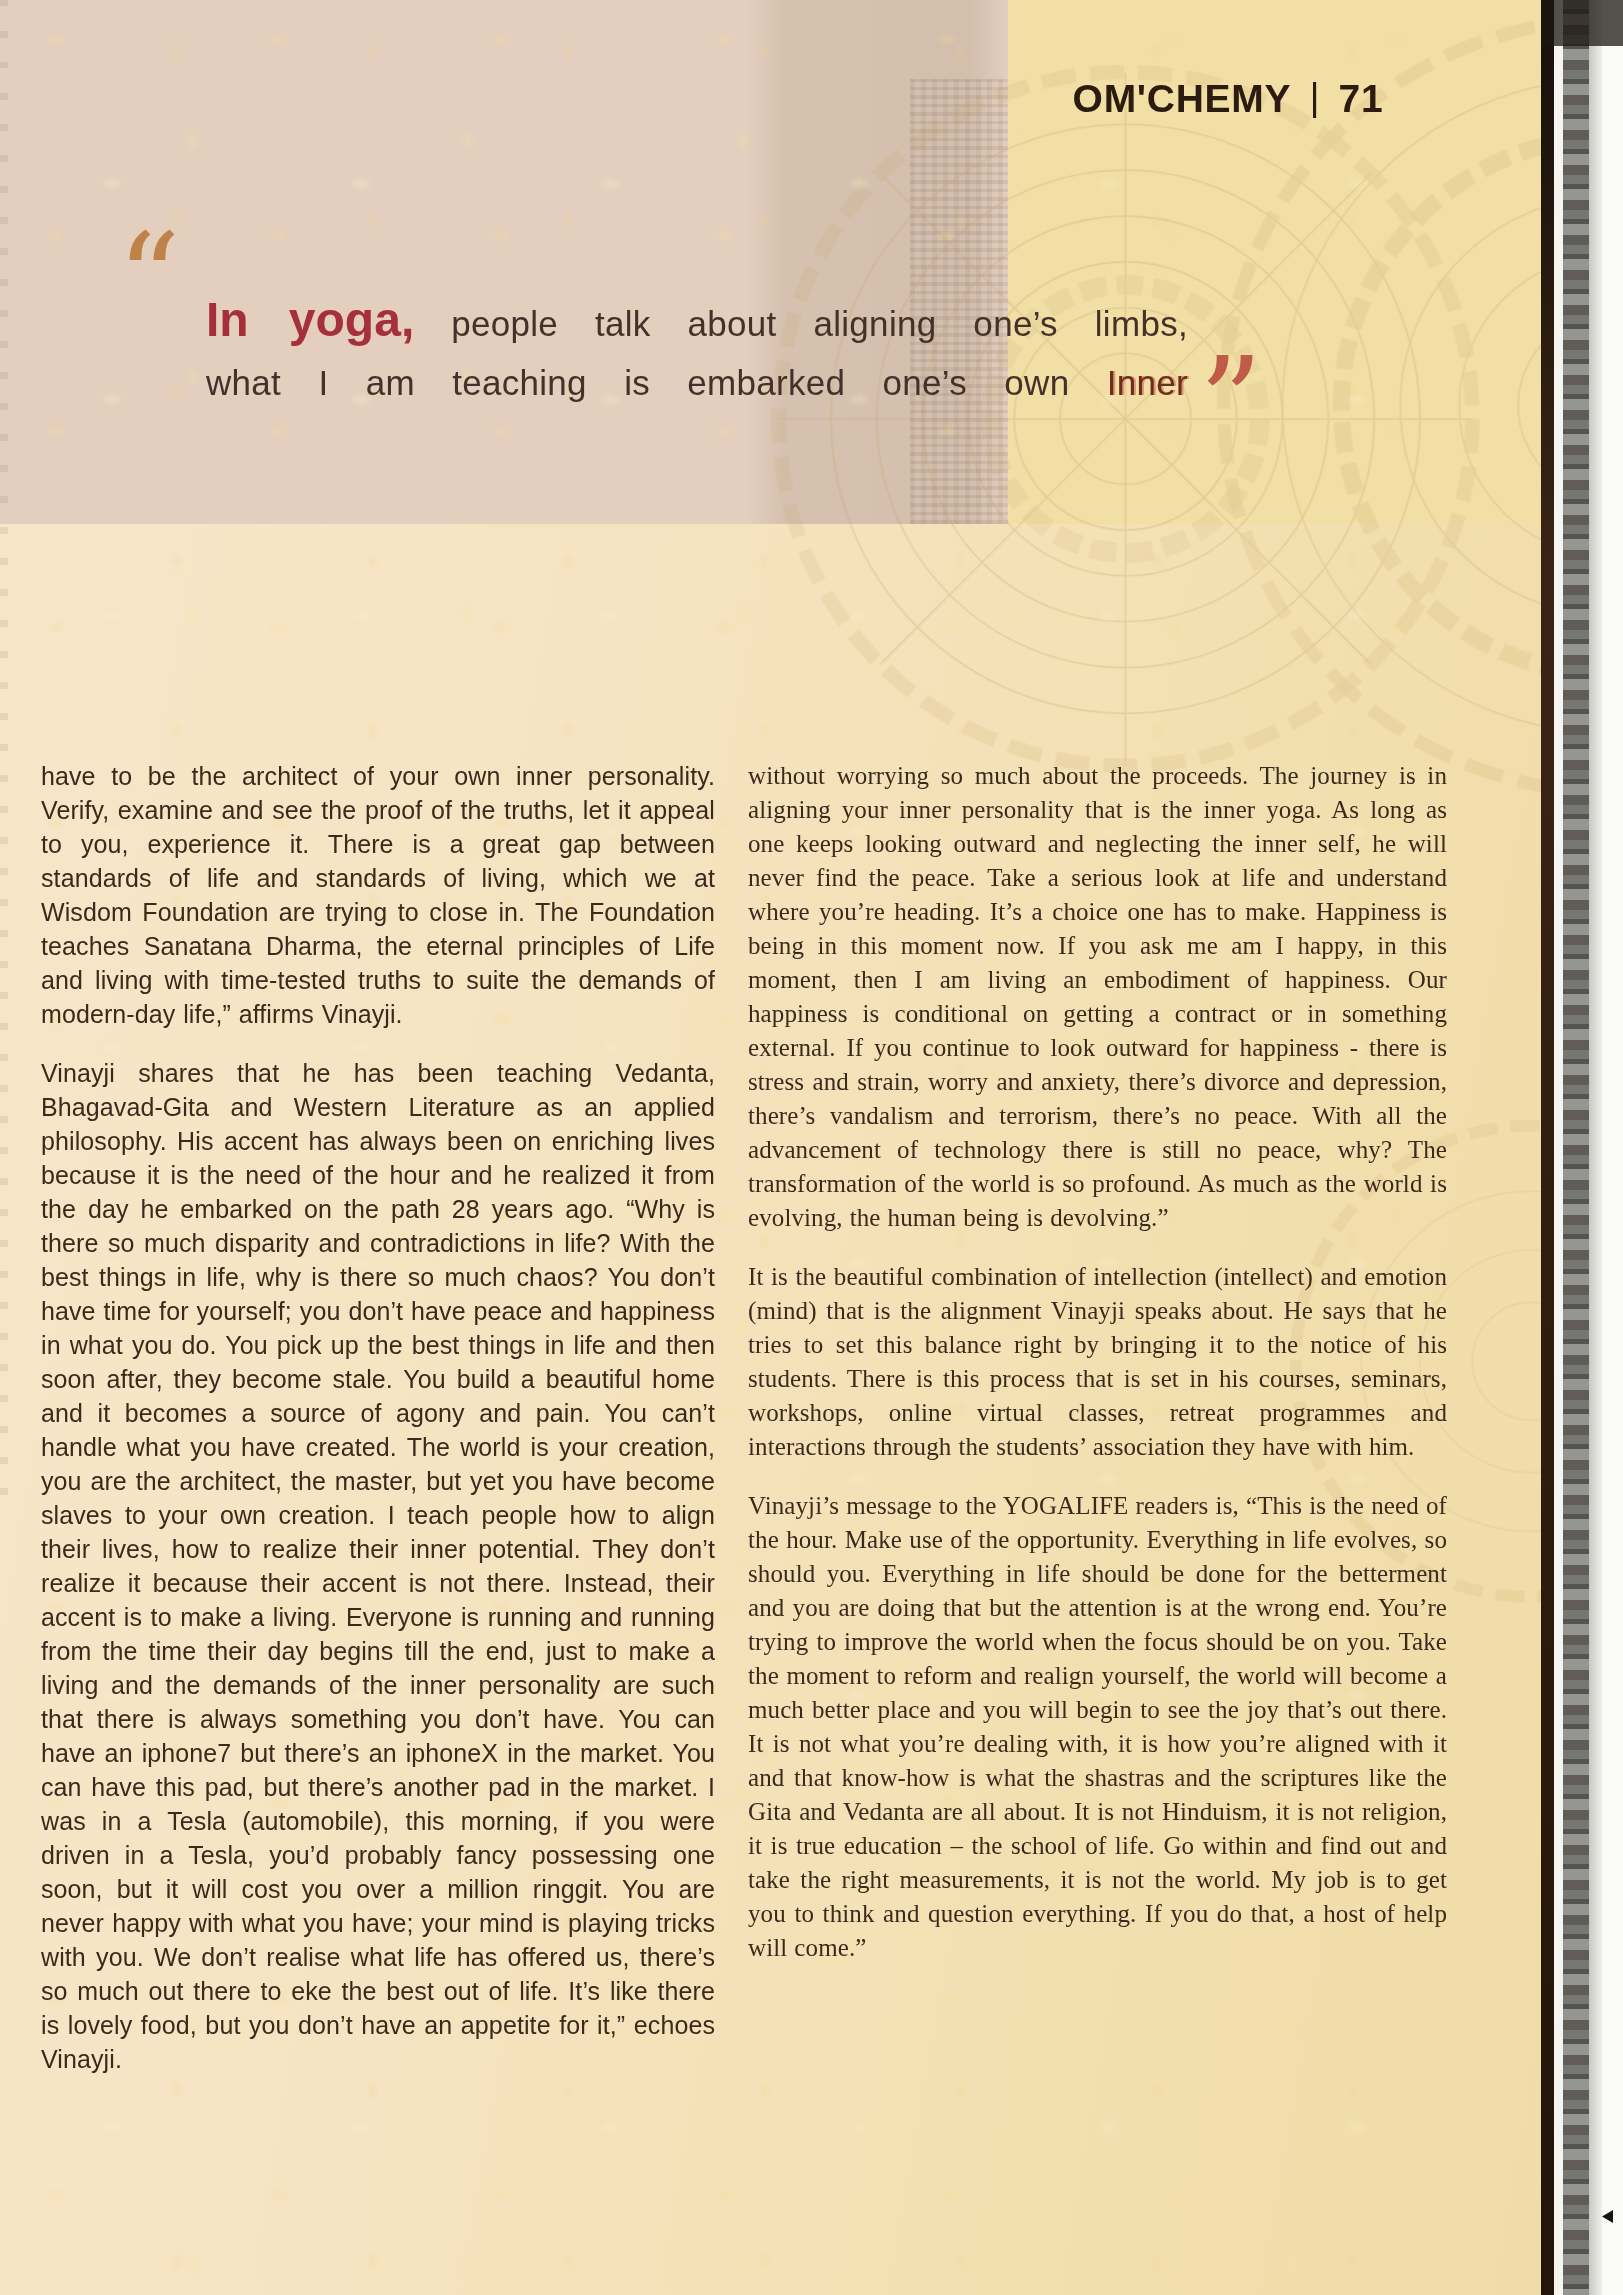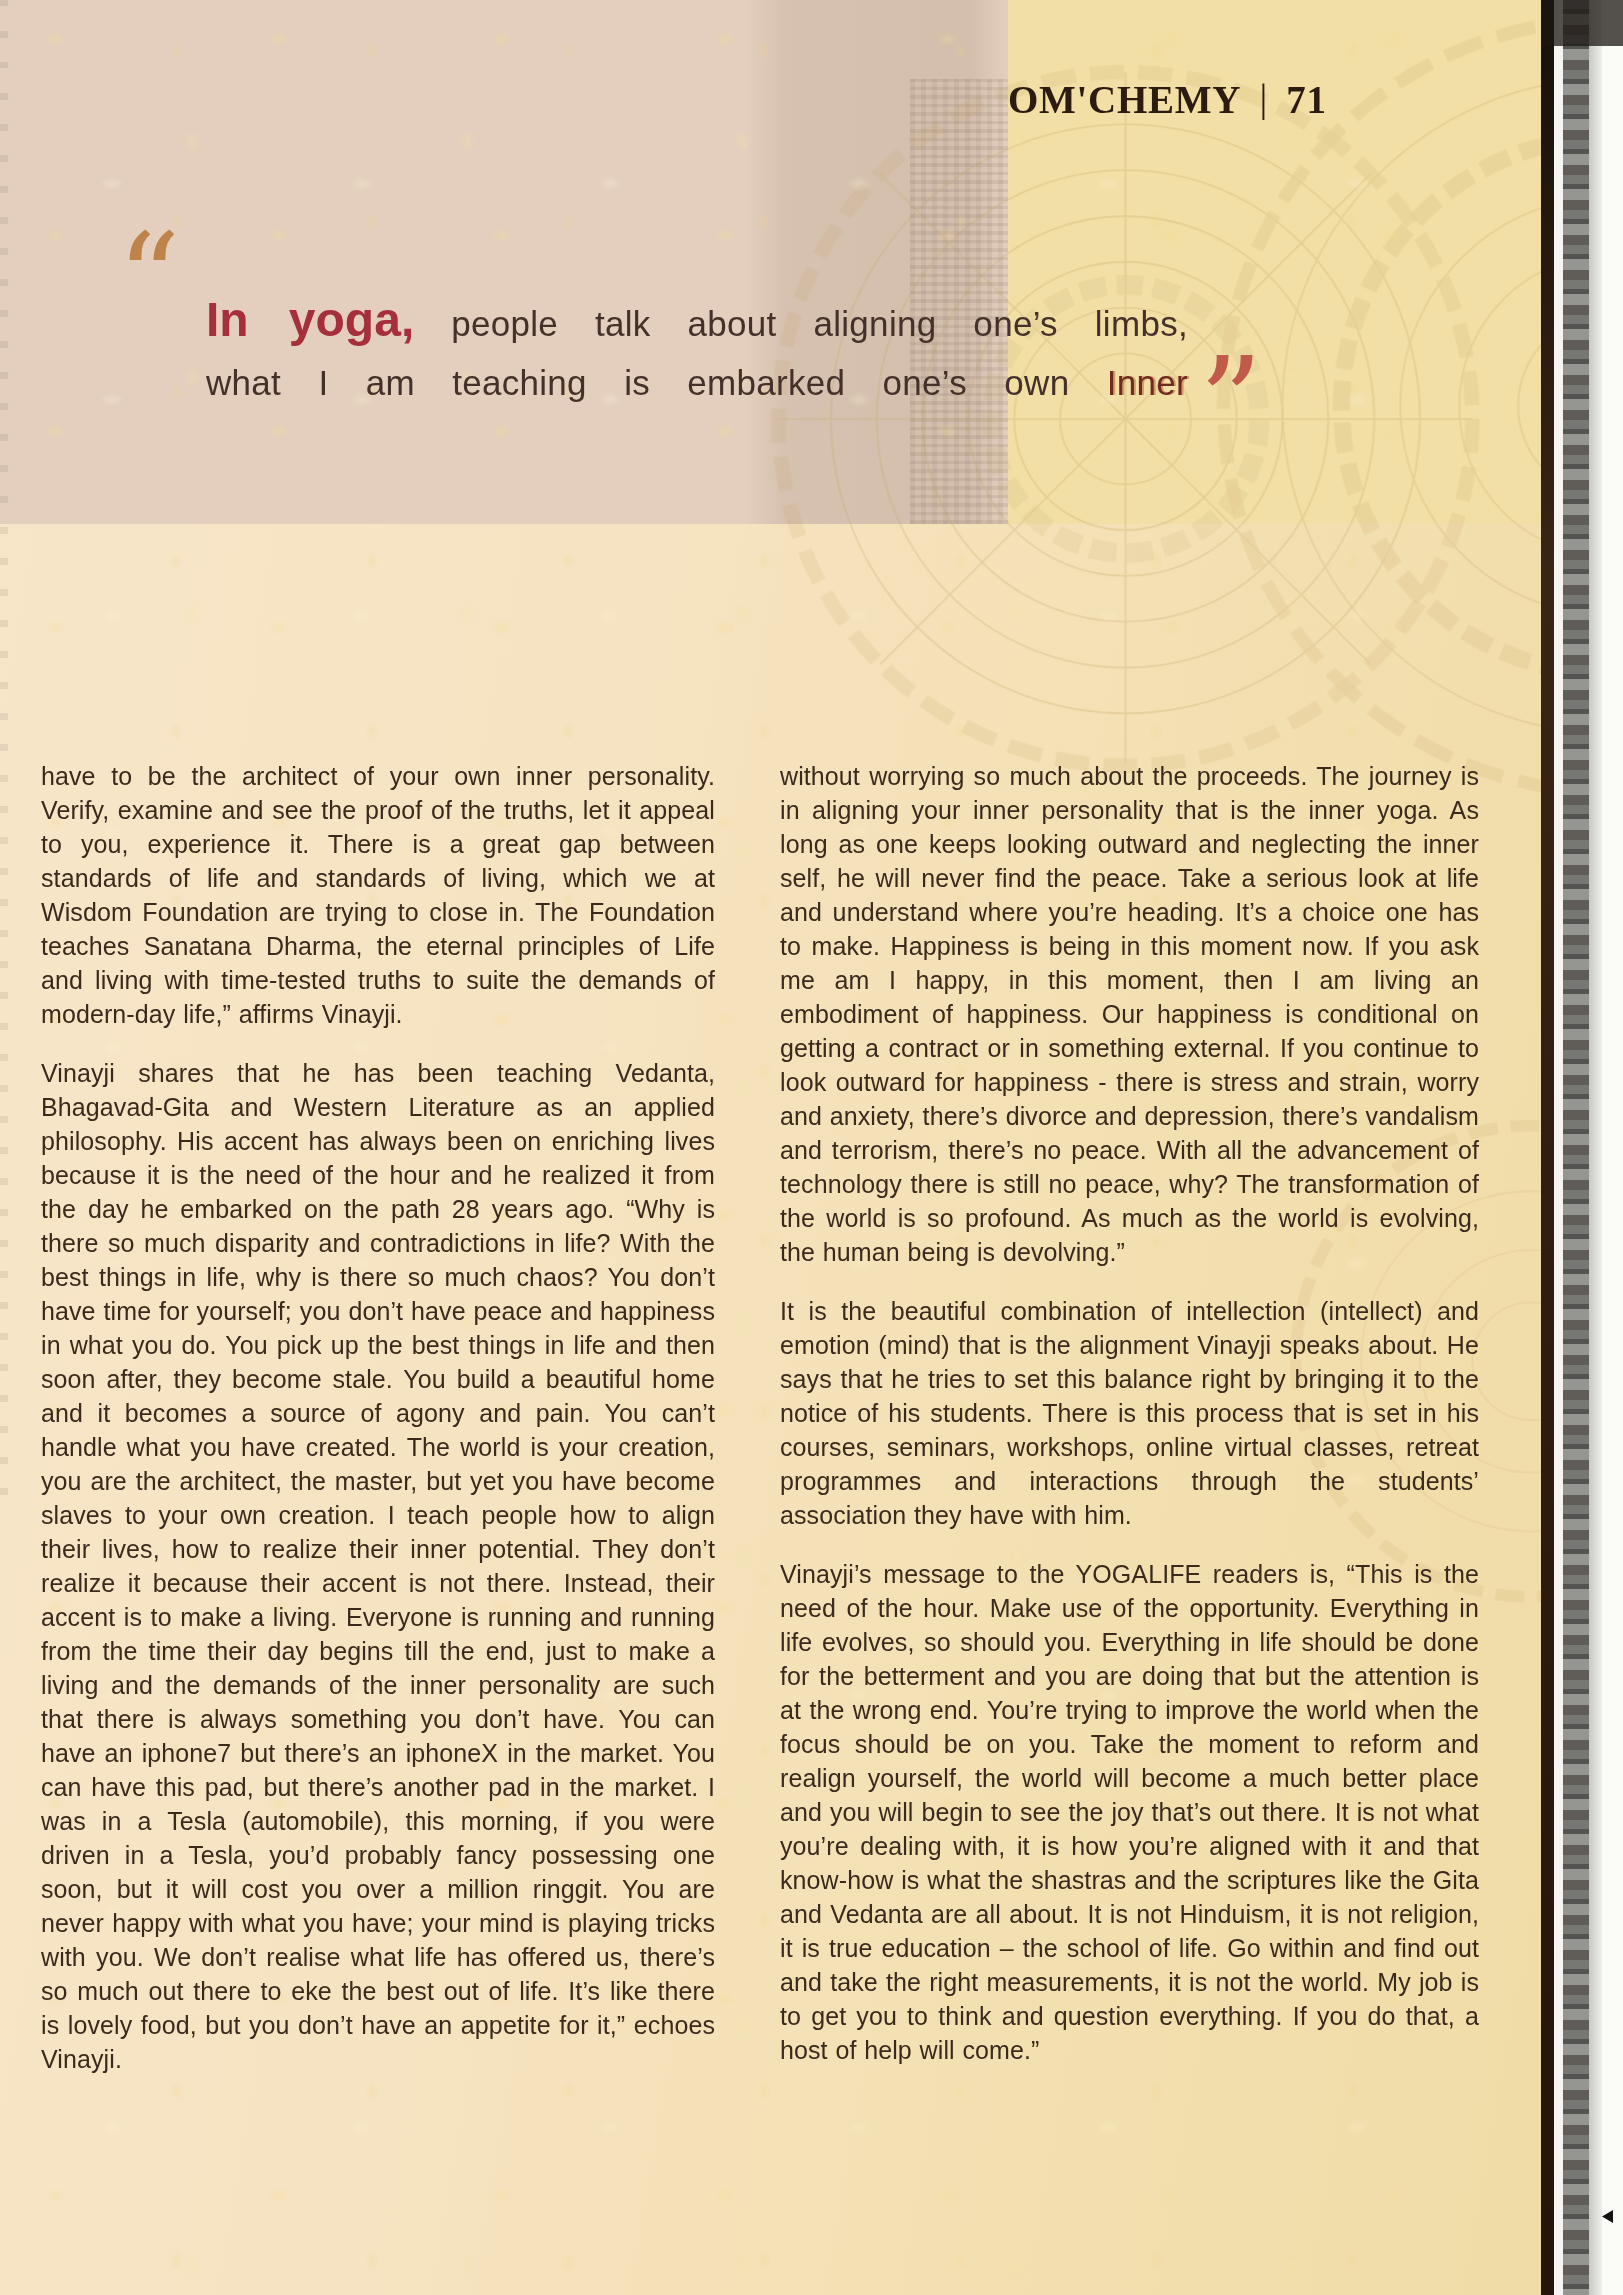--- a/index.html
+++ b/index.html
@@ -50,22 +50,22 @@
     background:repeating-linear-gradient(to bottom,#6b6b68 0 9.2px,#454543 9.2px 14.4px,#8c8c88 14.4px 25px,#524f4b 25px 35px);}
   .edge-gray2{position:absolute;left:48px;top:0;width:13px;height:2295px;
     background:linear-gradient(to right,#c9c9c4,#efefeb);}
   .edge-top-dark{position:absolute;left:0;top:0;width:82px;height:46px;background:#1c1713;opacity:.75;}
   .scan-left{position:absolute;left:0;top:0;width:7.9px;height:1505px;opacity:.5;
     background:repeating-linear-gradient(to bottom,rgba(110,95,80,.25) 0 6.5px,transparent 6.5px 31px);}
   .speck{position:absolute;left:1602px;top:2210px;width:11px;height:13px;background:#141414;
     clip-path:polygon(0 50%,100% 0,100% 100%);}
   
   .header{
-    position:absolute;top:77px;left:1008px;width:440px;text-align:left;
-    font-size:39px;font-weight:bold;color:#2c1b10;letter-spacing:0.7px;white-space:nowrap;font-family:Liberation Serif, serif;
+    position:absolute;top:77px;left:1008px;width:440px;text-align:center;
+    font-size:39px;font-weight:bold;color:#2c1b10;letter-spacing:0.7px;white-space:nowrap;
   }
   .header .divider{font-weight:400;padding:0 18.3px;position:relative;top:-2px;}
   
   .quote-open{
     position:absolute;left:117px;top:216px;font-family:"DejaVu Serif",serif;
     font-size:124px;line-height:1;color:#bf8349;
   }
   .quote-close{
     position:absolute;left:1199px;top:340px;font-family:"DejaVu Serif",serif;
     font-size:124px;line-height:1;color:#c05a49;
@@ -78,21 +78,21 @@
   .q-lead{font-size:48px;font-weight:bold;color:#a52f3a;letter-spacing:0;}
   .q-accent{color:#6b2d20;text-shadow:2px 0 0 rgba(196,70,58,.45);margin-top:8px;}
   
   .col{
     position:absolute;top:759px;color:#3b2a1c;
     font-size:25px;line-height:34px;text-align:justify;
     letter-spacing:0.1px;word-spacing:0.7px;
   }
   .col p{margin:0 0 25px 0;}
   .col-left{left:41px;width:674px;}
-  .col-right{left:780px;width:699px;}
+  .col-right{left:748px;width:699px;font-family:Liberation Serif, serif;}
 </style>
 </head>
 <body>
 
 <div class="paper">
   <div class="yellow-panel"></div>
   <div class="pink-block"></div>
   <div class="quote-shadow"></div>
   <div class="quote-shadow2"></div>
 

